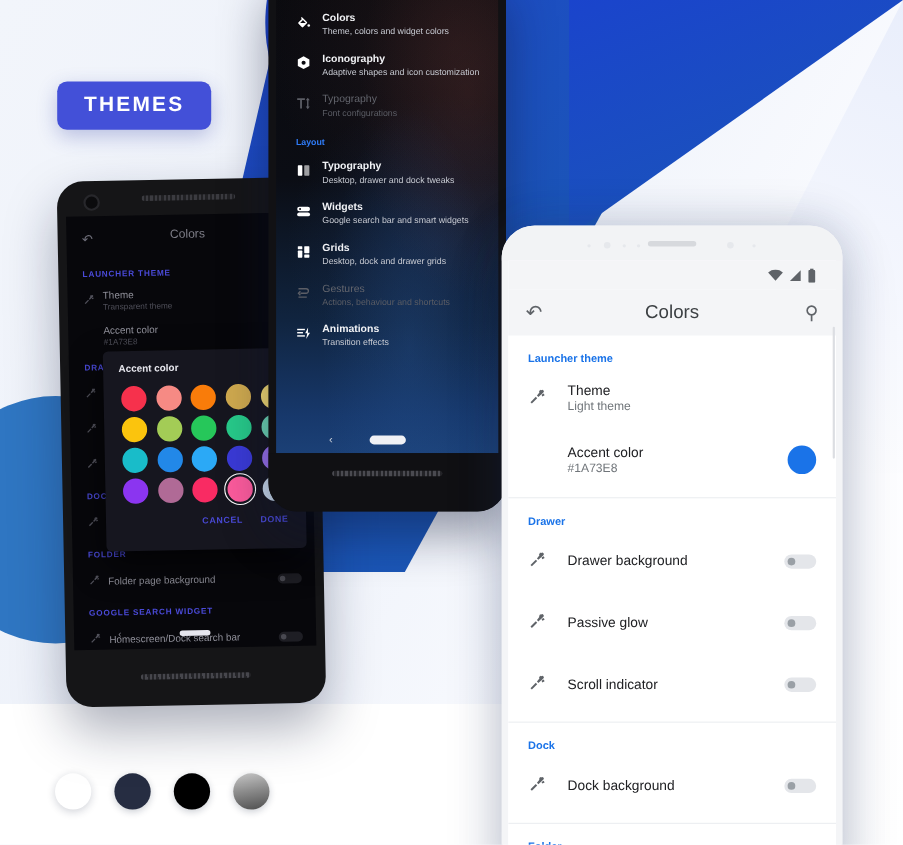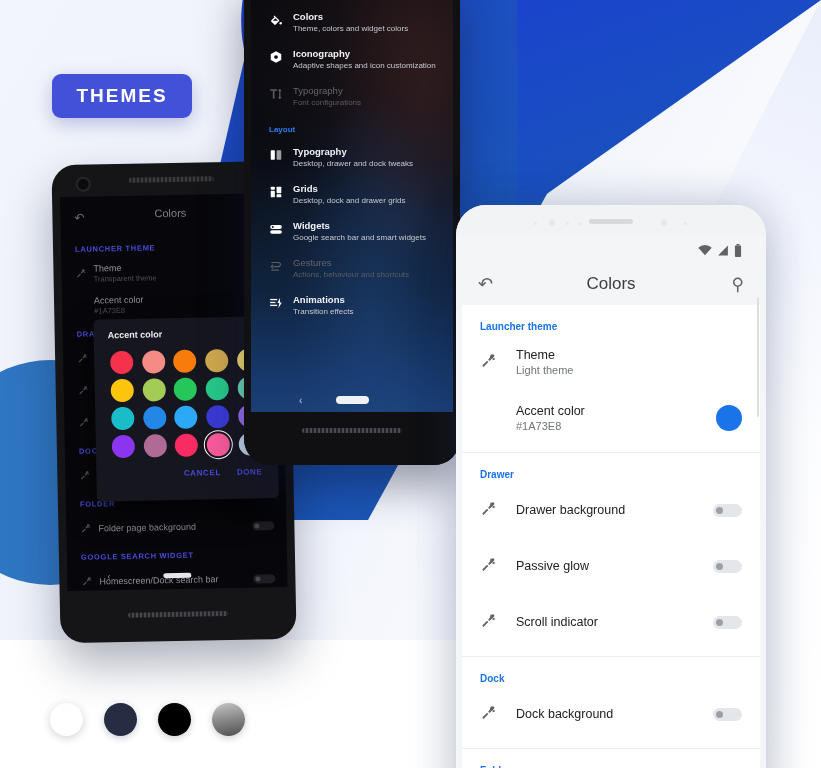--- a/index.html
+++ b/index.html
@@ -377,42 +377,42 @@
               </svg>
             </span>
             <div>
               <div class="pm-t1">Typography</div>
               <div class="pm-t2">Desktop, drawer and dock tweaks</div>
             </div>
           </div>
           <div class="pm-row">
             <span class="pm-ico">
               <svg width="14" height="14" viewBox="0 0 24 24">
+                <rect x="2" y="5" width="20" height="7" rx="3.5" fill="#ffffff"></rect>
+                <circle cx="6.5" cy="8.5" r="1.6" fill="#0b0b10"></circle>
+                <rect x="2" y="14" width="20" height="6" rx="3" fill="#ffffff"></rect>
+              </svg>
+            </span>
+            <div>
+              <div class="pm-t1">Widgets</div>
+              <div class="pm-t2">Google search bar and smart widgets</div>
+            </div>
+          </div>
+          <div class="pm-row">
+            <span class="pm-ico">
+              <svg width="14" height="14" viewBox="0 0 24 24">
                 <rect x="3" y="3" width="7" height="5" rx="1" fill="#ffffff"></rect>
                 <rect x="3" y="10" width="7" height="11" rx="1" fill="#ffffff"></rect>
                 <rect x="13" y="3" width="8" height="11" rx="1" fill="#ffffff"></rect>
                 <rect x="13" y="16" width="8" height="5" rx="1" fill="#ffffff"></rect>
               </svg>
             </span>
             <div>
               <div class="pm-t1">Grids</div>
               <div class="pm-t2">Desktop, dock and drawer grids</div>
-            </div>
-          </div>
-          <div class="pm-row">
-            <span class="pm-ico">
-              <svg width="14" height="14" viewBox="0 0 24 24">
-                <rect x="2" y="5" width="20" height="7" rx="3.5" fill="#ffffff"></rect>
-                <circle cx="6.5" cy="8.5" r="1.6" fill="#0b0b10"></circle>
-                <rect x="2" y="14" width="20" height="6" rx="3" fill="#ffffff"></rect>
-              </svg>
-            </span>
-            <div>
-              <div class="pm-t1">Widgets</div>
-              <div class="pm-t2">Google search bar and smart widgets</div>
             </div>
           </div>
           <div class="pm-row dim">
             <span class="pm-ico">
               <svg width="14" height="14" viewBox="0 0 24 24">
                 <path d="M4 6h12a3.5 3.5 0 0 1 0 7H7" fill="none" stroke="#5c5e66" stroke-width="2.1"></path>
                 <path d="M7 10 4 13l3 3" fill="none" stroke="#5c5e66" stroke-width="2.1"></path>
                 <path d="M4 19h13" stroke="#5c5e66" stroke-width="2.1" fill="none"></path>
               </svg>
             </span>

